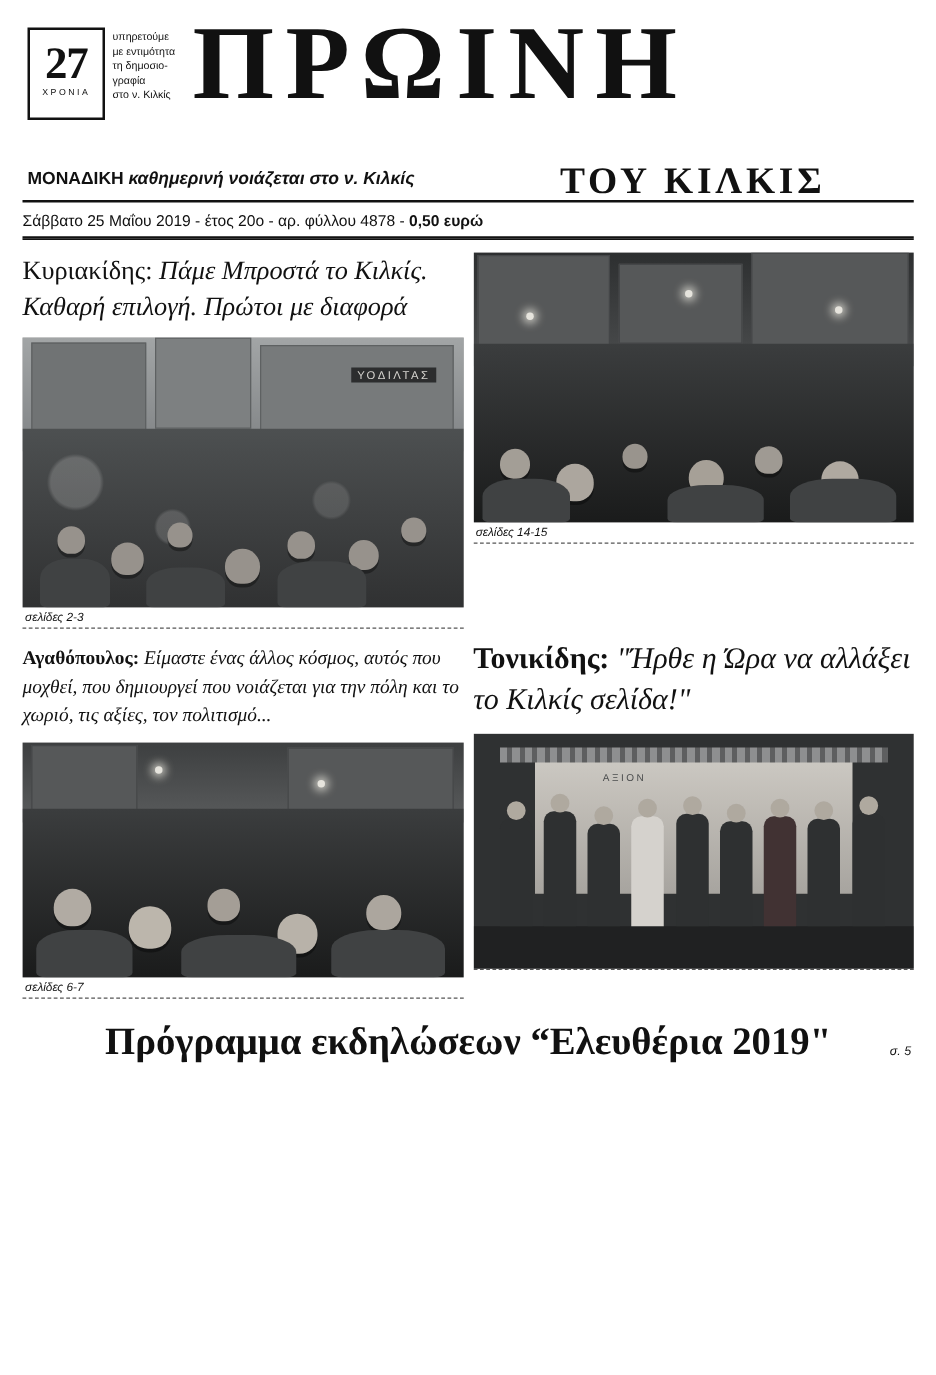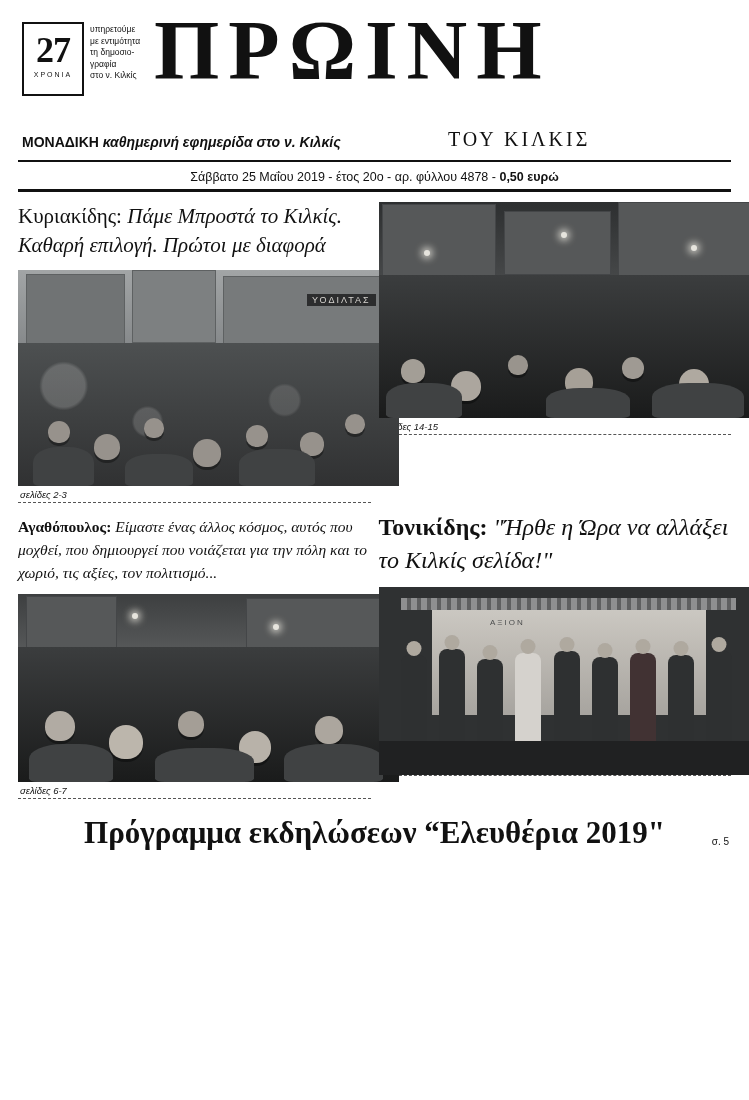--- a/index.html
+++ b/index.html
@@ -114,27 +114,27 @@
     font-family: "Liberation Sans", sans-serif;
     font-style: italic;
     font-weight: bold;
     font-size: 14px;
   }
   .sub-right {
     position: absolute;
     left: 430px;
     top: -6px;
     font-family: "Liberation Serif", serif;
-    font-size: 20px;
-    font-weight: normal;
+    font-size: 30px;
+    font-weight: bold;
     letter-spacing: 3px;
   }
 
   .date-line {
-    text-align: center;
+    text-align: left;
     font-family: "Liberation Sans", sans-serif;
     font-size: 12.5px;
     margin-top: 8px;
     margin-bottom: 5px;
   }
   .date-line .price { font-weight: bold; }
 
   .rule-thick {
     border-top: 2px solid #111;
     margin: 0 0 0 0;
@@ -175,21 +175,20 @@
     font-style: normal;
     font-weight: normal;
   }
 
   .photo {
     width: 100%;
     height: 216px;
     position: relative;
     overflow: hidden;
     background: #a3a3a3;
-    padding-left: 28px;
   }
   .photo.small { height: 188px; }
 
   .caption {
     font-family: "Liberation Sans", sans-serif;
     font-size: 9.5px;
     font-style: italic;
     padding: 3px 0 2px 2px;
   }
   .dotted {
@@ -221,20 +220,21 @@
     text-align: center;
     font-family: "Liberation Serif", serif;
     font-size: 31px;
     font-weight: bold;
     margin-top: 8px;
   }
   .bottom-banner .pg {
     font-family: "Liberation Sans", sans-serif;
     font-size: 10px;
     font-weight: normal;
+    font-style: italic;
     position: absolute;
     right: 2px;
     bottom: 4px;
   }
 
   
   .crowd {
     position: absolute;
     inset: 0;
     filter: saturate(0.55);
@@ -349,21 +349,21 @@
     </div>
 
     <div class="title-wrap">
       <h1 class="paper-title">ΠΡΩΙΝΗ</h1>
     </div>
   </div>
 
   <div class="subtitle-row">
     <div class="sub-left">
       <span class="b">ΜΟΝΑΔΙΚΗ</span>
-      <span class="i">καθημερινή εφημερίδα στο ν. Κιλκίς</span>
+      <span class="i">καθημερινή νοιάζεται στο ν. Κιλκίς</span>
     </div>
     <div class="sub-right">ΤΟΥ ΚΙΛΚΙΣ</div>
   </div>
 
   <div class="rule-thick"></div>
 
   <div class="date-line">
     <span>Σάββατο 25  Μαΐου 2019 - έτος 20ο - αρ. φύλλου 4878 - </span><span class="price">0,50 ευρώ</span>
   </div>
 

